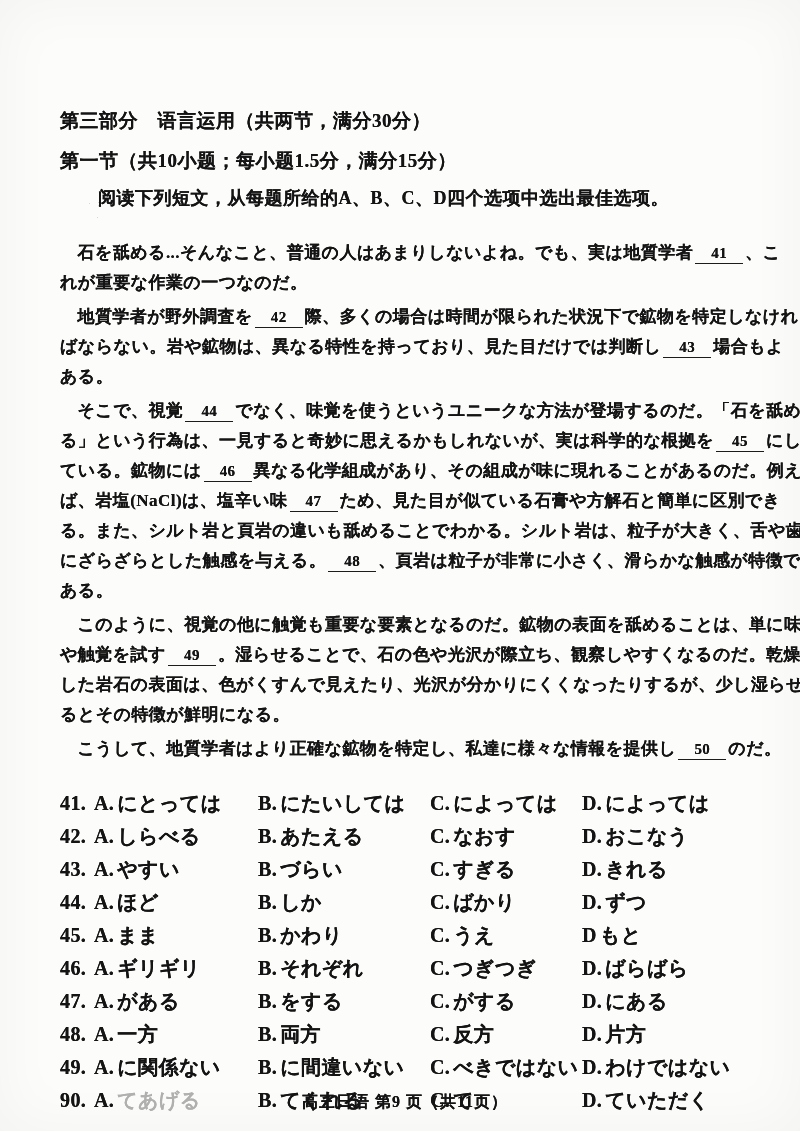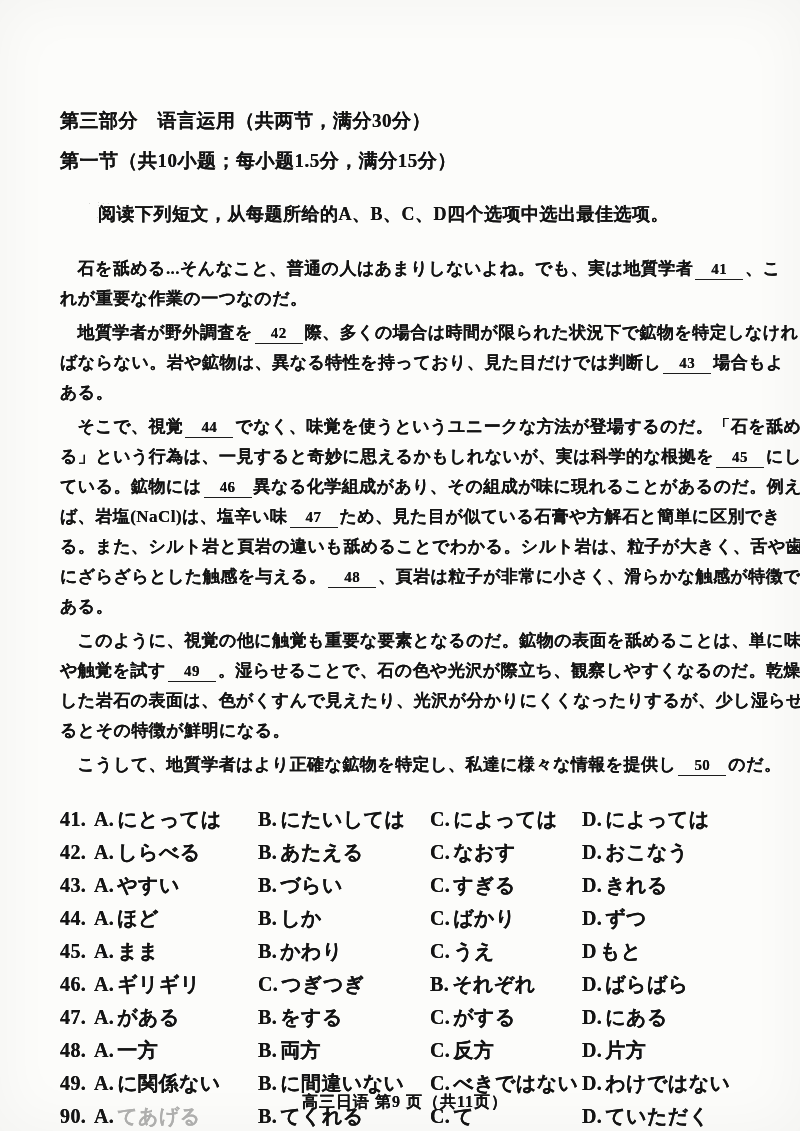--- a/index.html
+++ b/index.html
@@ -12,21 +12,21 @@
   }
   .page{
     position:relative;width:800px;height:1131px;overflow:hidden;
     background:#fcfcfa;
     box-shadow:inset 0 0 60px rgba(0,0,0,0.04);
   }
   .content{position:absolute;left:60px;top:108px;width:692px;}
   .hdr{font-size:19px;font-weight:bold;letter-spacing:0.5px;line-height:26px;
        text-shadow:0 0 0.5px currentColor;}
   .hdr1{margin-bottom:14px;}
-  .hdr2{margin-bottom:28px;}
+  .hdr2{margin-bottom:12px;}
   .instr{font-size:18px;font-weight:bold;letter-spacing:0.5px;
          padding-left:38px;margin-bottom:28px;text-shadow:0 0 0.5px currentColor;}
   .passage{font-size:17px;font-weight:600;letter-spacing:0.45px;
            text-shadow:0 0 0.4px currentColor;}
   .para{margin-bottom:4px;}
   .pline{line-height:30px;white-space:nowrap;}
   .blank{
     display:inline-block;min-width:28px;text-align:center;
     border-bottom:1.6px solid #1c1c1c;
     font-weight:bold;font-size:15px;line-height:15px;
@@ -121,22 +121,22 @@
           <div><span class="olabel">D.</span><span class="otext">ずつ</span></div>
         </div>
         <div class="qrow">
           <div><span class="qno">45.</span><span class="olabel">A.</span><span class="otext">まま</span></div>
           <div><span class="olabel">B.</span><span class="otext">かわり</span></div>
           <div><span class="olabel">C.</span><span class="otext">うえ</span></div>
           <div><span class="olabel">D</span><span class="otext">もと</span></div>
         </div>
         <div class="qrow">
           <div><span class="qno">46.</span><span class="olabel">A.</span><span class="otext">ギリギリ</span></div>
+          <div><span class="olabel">B.</span><span class="otext">それぞれ</span></div>
           <div><span class="olabel">C.</span><span class="otext">つぎつぎ</span></div>
-          <div><span class="olabel">B.</span><span class="otext">それぞれ</span></div>
           <div><span class="olabel">D.</span><span class="otext">ばらばら</span></div>
         </div>
         <div class="qrow">
           <div><span class="qno">47.</span><span class="olabel">A.</span><span class="otext">がある</span></div>
           <div><span class="olabel">B.</span><span class="otext">をする</span></div>
           <div><span class="olabel">C.</span><span class="otext">がする</span></div>
           <div><span class="olabel">D.</span><span class="otext">にある</span></div>
         </div>
         <div class="qrow">
           <div><span class="qno">48.</span><span class="olabel">A.</span><span class="otext">一方</span></div>

